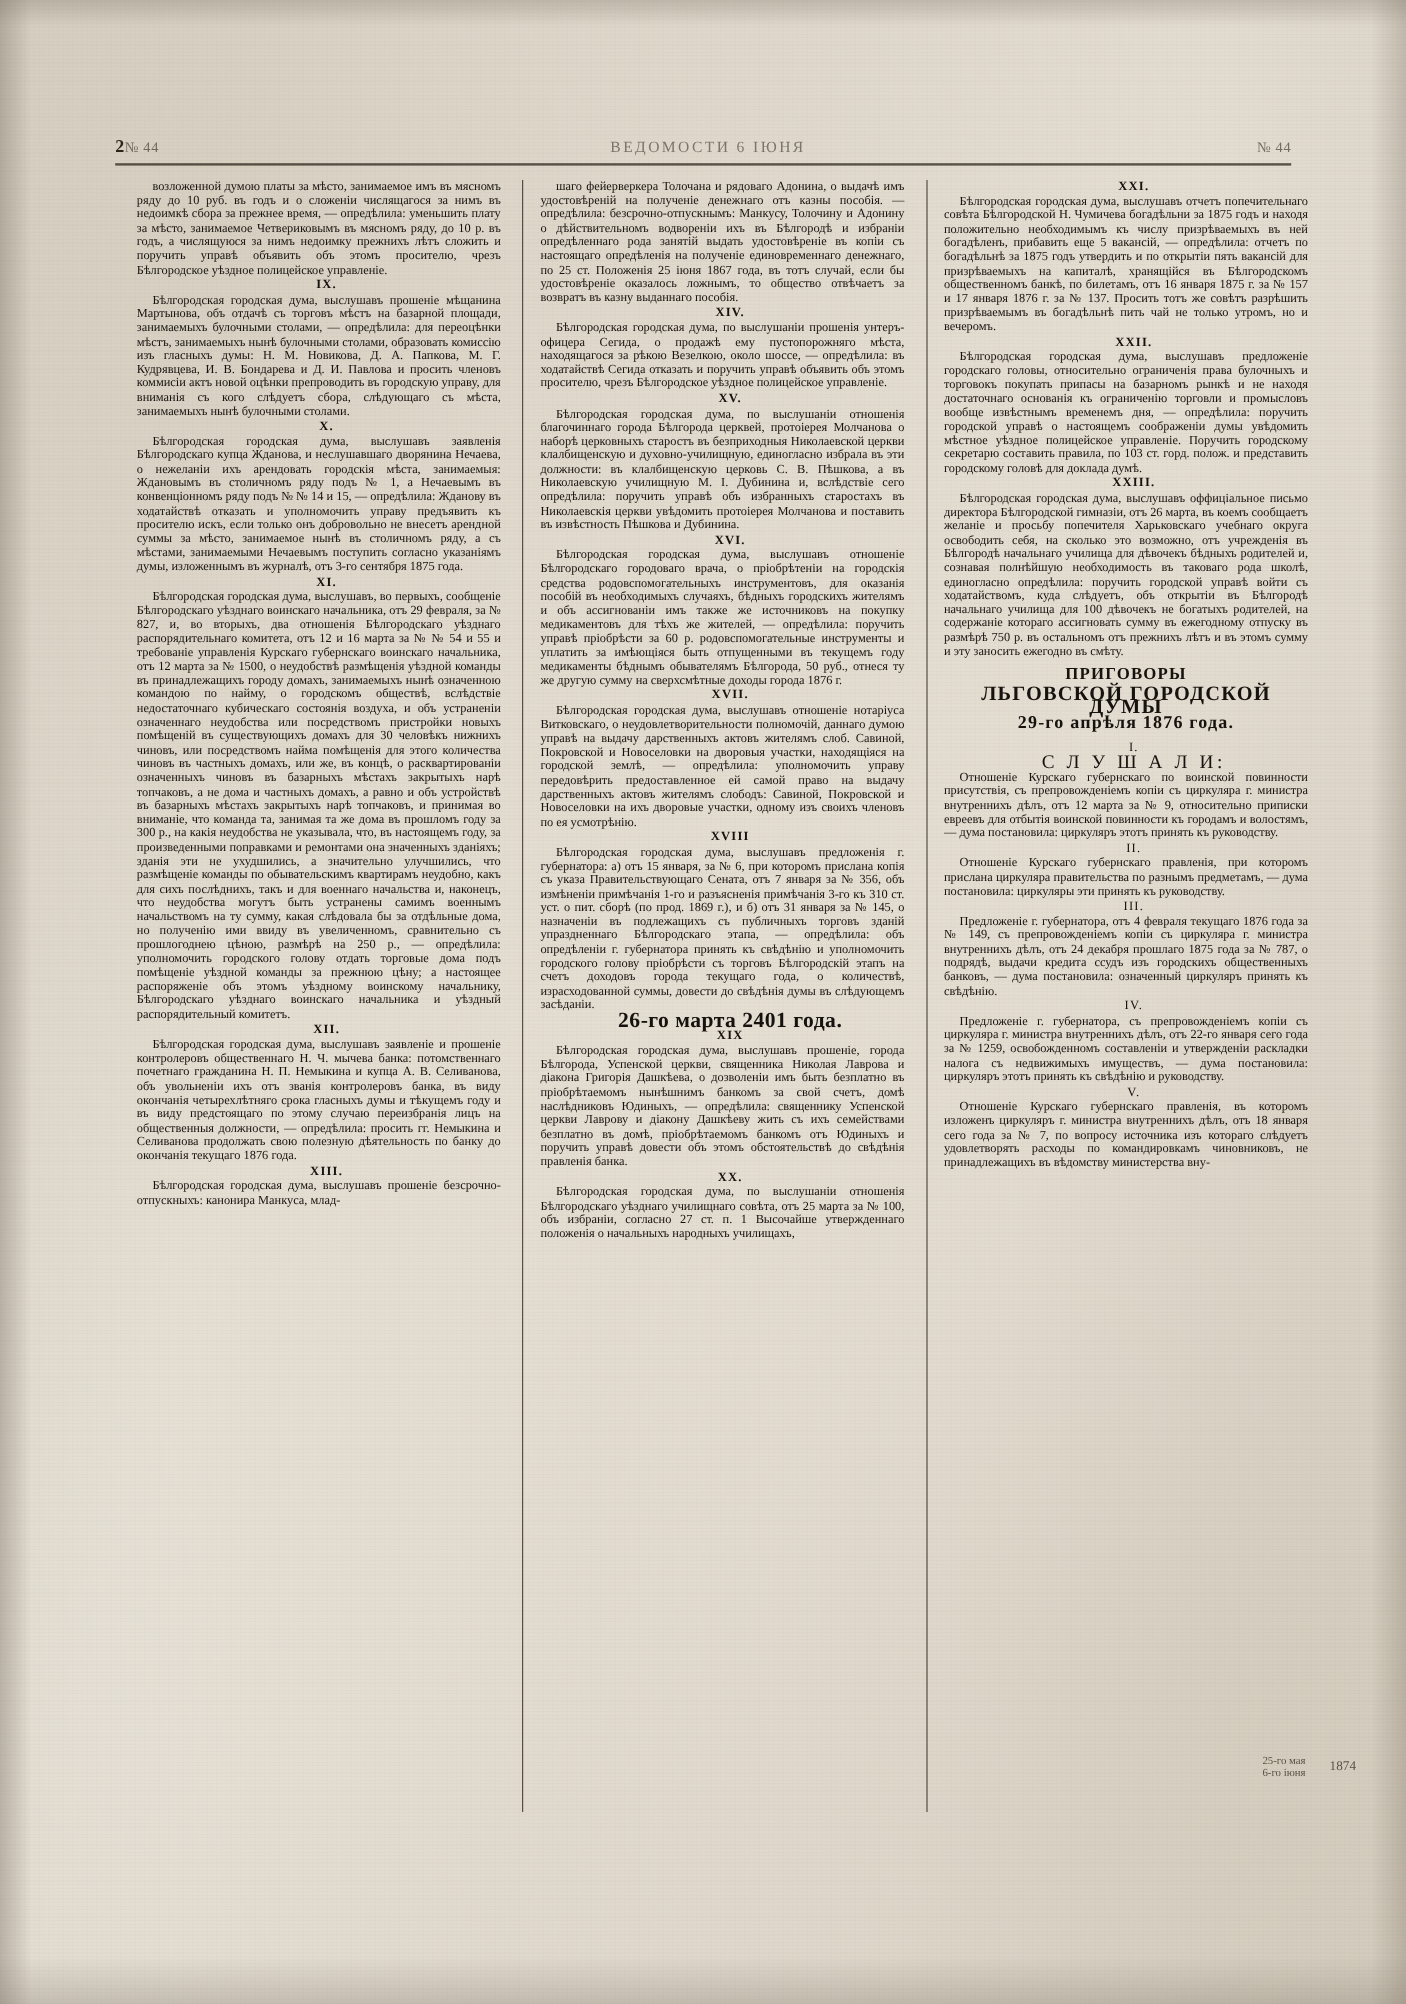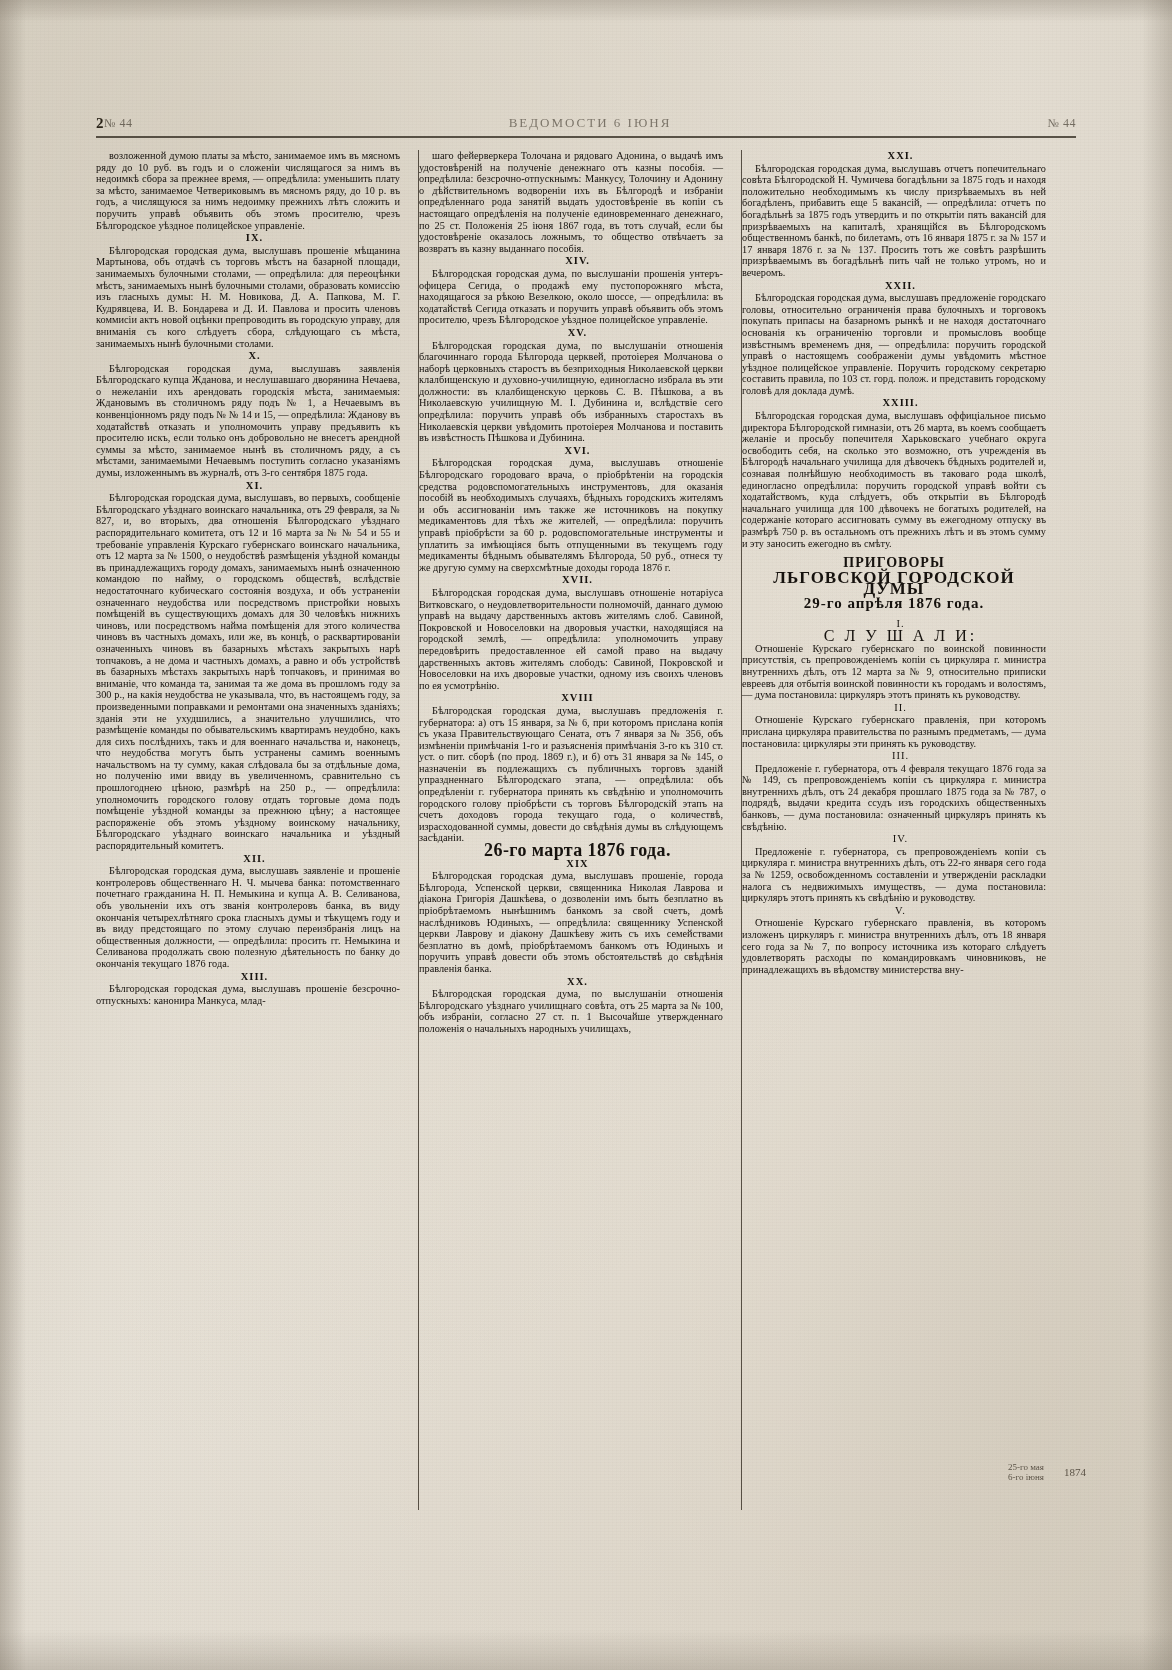--- a/index.html
+++ b/index.html
@@ -61,29 +61,29 @@
   }
   .masthead .side{min-width:70px;opacity:.6;font-size:12px;}
   .masthead .side.right{text-align:right;}
   .rule{
     position:absolute;left:96px;top:136px;width:980px;height:2px;
     background:#2b2419;opacity:.75;
   }
 
   
   .cols{
-    position:absolute;left:96px;top:150px;width:984px;height:1360px;
+    position:absolute;left:114px;top:150px;width:984px;height:1360px;
     display:flex;
   }
   .col{
     width:304px;padding:0 8px 0 0;position:relative;
     font-size:10.3px;line-height:11.6px;text-align:justify;
     hyphens:auto;
   }
-  .col + .col{border-left:1px solid rgba(40,32,22,.75);margin-left:10px;}
+  .col + .col{border-left:1px solid rgba(40,32,22,.75);padding-left:14px;margin-left:10px;}
   .col p{margin:0 0 1px 0;text-indent:13px;}
   .sec{
     text-align:center;margin:5px 0 2px 0;font-size:10.5px;
     letter-spacing:1px;text-indent:0;
   }
   .sec b{font-weight:bold;}
   .dateline{
     text-align:center;font-weight:bold;font-size:18px;
     margin:10px 0 6px 0;letter-spacing:.4px;text-indent:0;
   }
@@ -142,21 +142,21 @@
         <p class="sec"><b>XIV.</b></p>
         <p>Бѣлгородская городская дума, по выслушаніи прошенія унтеръ-офицера Сегида, о продажѣ ему пустопорожняго мѣста, находящагося за рѣкою Везелкою, около шоссе, — опредѣлила: въ ходатайствѣ Сегида отказать и поручить управѣ объявить объ этомъ просителю, чрезъ Бѣлгородское уѣздное полицейское управленіе.</p>
         <p class="sec"><b>XV.</b></p>
         <p>Бѣлгородская городская дума, по выслушаніи отношенія благочиннаго города Бѣлгорода церквей, протоіерея Молчанова о наборѣ церковныхъ старостъ въ безприходныя Николаевской церкви клалбищенскую и духовно-училищную, единогласно избрала въ эти должности: въ клалбищенскую церковь С. В. Пѣшкова, а въ Николаевскую училищную М. І. Дубинина и, вслѣдствіе сего опредѣлила: поручить управѣ объ избранныхъ старостахъ въ Николаевскія церкви увѣдомить протоіерея Молчанова и поставить въ извѣстность Пѣшкова и Дубинина.</p>
         <p class="sec"><b>XVI.</b></p>
         <p>Бѣлгородская городская дума, выслушавъ отношеніе Бѣлгородскаго городоваго врача, о пріобрѣтеніи на городскія средства родовспомогательныхъ инструментовъ, для оказанія пособій въ необходимыхъ случаяхъ, бѣдныхъ городскихъ жителямъ и объ ассигнованіи имъ также же источниковъ на покупку медикаментовъ для тѣхъ же жителей, — опредѣлила: поручить управѣ пріобрѣсти за 60 р. родовспомогательные инструменты и уплатить за имѣющіяся быть отпущенными въ текущемъ году медикаменты бѣднымъ обывателямъ Бѣлгорода, 50 руб., отнеся ту же другую сумму на сверхсмѣтные доходы города 1876 г.</p>
         <p class="sec"><b>XVII.</b></p>
         <p>Бѣлгородская городская дума, выслушавъ отношеніе нотаріуса Витковскаго, о неудовлетворительности полномочій, даннаго думою управѣ на выдачу дарственныхъ актовъ жителямъ слоб. Савиной, Покровской и Новоселовки на дворовыя участки, находящіяся на городской землѣ, — опредѣлила: уполномочить управу передовѣрить предоставленное ей самой право на выдачу дарственныхъ актовъ жителямъ слободъ: Савиной, Покровской и Новоселовки на ихъ дворовые участки, одному изъ своихъ членовъ по ея усмотрѣнію.</p>
         <p class="sec"><b>XVIII</b></p>
         <p>Бѣлгородская городская дума, выслушавъ предложенія г. губернатора: а) отъ 15 января, за № 6, при которомъ прислана копія съ указа Правительствующаго Сената, отъ 7 января за № 356, объ измѣненіи примѣчанія 1-го и разъясненія примѣчанія 3-го къ 310 ст. уст. о пит. сборѣ (по прод. 1869 г.), и б) отъ 31 января за № 145, о назначеніи въ подлежащихъ съ публичныхъ торговъ зданій упраздненнаго Бѣлгородскаго этапа, — опредѣлила: объ опредѣленіи г. губернатора принять къ свѣдѣнію и уполномочить городского голову пріобрѣсти съ торговъ Бѣлгородскій этапъ на счетъ доходовъ города текущаго года, о количествѣ, израсходованной суммы, довести до свѣдѣнія думы въ слѣдующемъ засѣданіи.</p>
-        <p class="dateline">26-го марта 1876 года.</p>
+        <p class="dateline">26-го марта 2401 года.</p>
         <p class="sec"><b>XIX</b></p>
         <p>Бѣлгородская городская дума, выслушавъ прошеніе, города Бѣлгорода, Успенской церкви, священника Николая Лаврова и діакона Григорія Дашкѣева, о дозволеніи имъ быть безплатно въ пріобрѣтаемомъ нынѣшнимъ банкомъ за свой счетъ, домѣ наслѣдниковъ Юдиныхъ, — опредѣлила: священнику Успенской церкви Лаврову и діакону Дашкѣеву жить съ ихъ семействами безплатно въ домѣ, пріобрѣтаемомъ банкомъ отъ Юдиныхъ и поручить управѣ довести объ этомъ обстоятельствѣ до свѣдѣнія правленія банка.</p>
         <p class="sec"><b>XX.</b></p>
         <p>Бѣлгородская городская дума, по выслушаніи отношенія Бѣлгородскаго уѣзднаго училищнаго совѣта, отъ 25 марта за № 100, объ избраніи, согласно 27 ст. п. 1 Высочайше утвержденнаго положенія о начальныхъ народныхъ училищахъ,</p>
       </div>
       <div class="col">
         <p class="sec"><b>XXI.</b></p>
         <p>Бѣлгородская городская дума, выслушавъ отчетъ попечительнаго совѣта Бѣлгородской Н. Чумичева богадѣльни за 1875 годъ и находя положительно необходимымъ къ числу призрѣваемыхъ въ ней богадѣленъ, прибавить еще 5 вакансій, — опредѣлила: отчетъ по богадѣльнѣ за 1875 годъ утвердить и по открытіи пять вакансій для призрѣваемыхъ на капиталѣ, хранящійся въ Бѣлгородскомъ общественномъ банкѣ, по билетамъ, отъ 16 января 1875 г. за № 157 и 17 января 1876 г. за № 137. Просить тотъ же совѣтъ разрѣшить призрѣваемымъ въ богадѣльнѣ пить чай не только утромъ, но и вечеромъ.</p>
         <p class="sec"><b>XXII.</b></p>
         <p>Бѣлгородская городская дума, выслушавъ предложеніе городскаго головы, относительно ограниченія права булочныхъ и торговокъ покупать припасы на базарномъ рынкѣ и не находя достаточнаго основанія къ ограниченію торговли и промысловъ вообще извѣстнымъ временемъ дня, — опредѣлила: поручить городской управѣ о настоящемъ соображеніи думы увѣдомить мѣстное уѣздное полицейское управленіе. Поручить городскому секретарю составить правила, по 103 ст. горд. полож. и представить городскому головѣ для доклада думѣ.</p>

